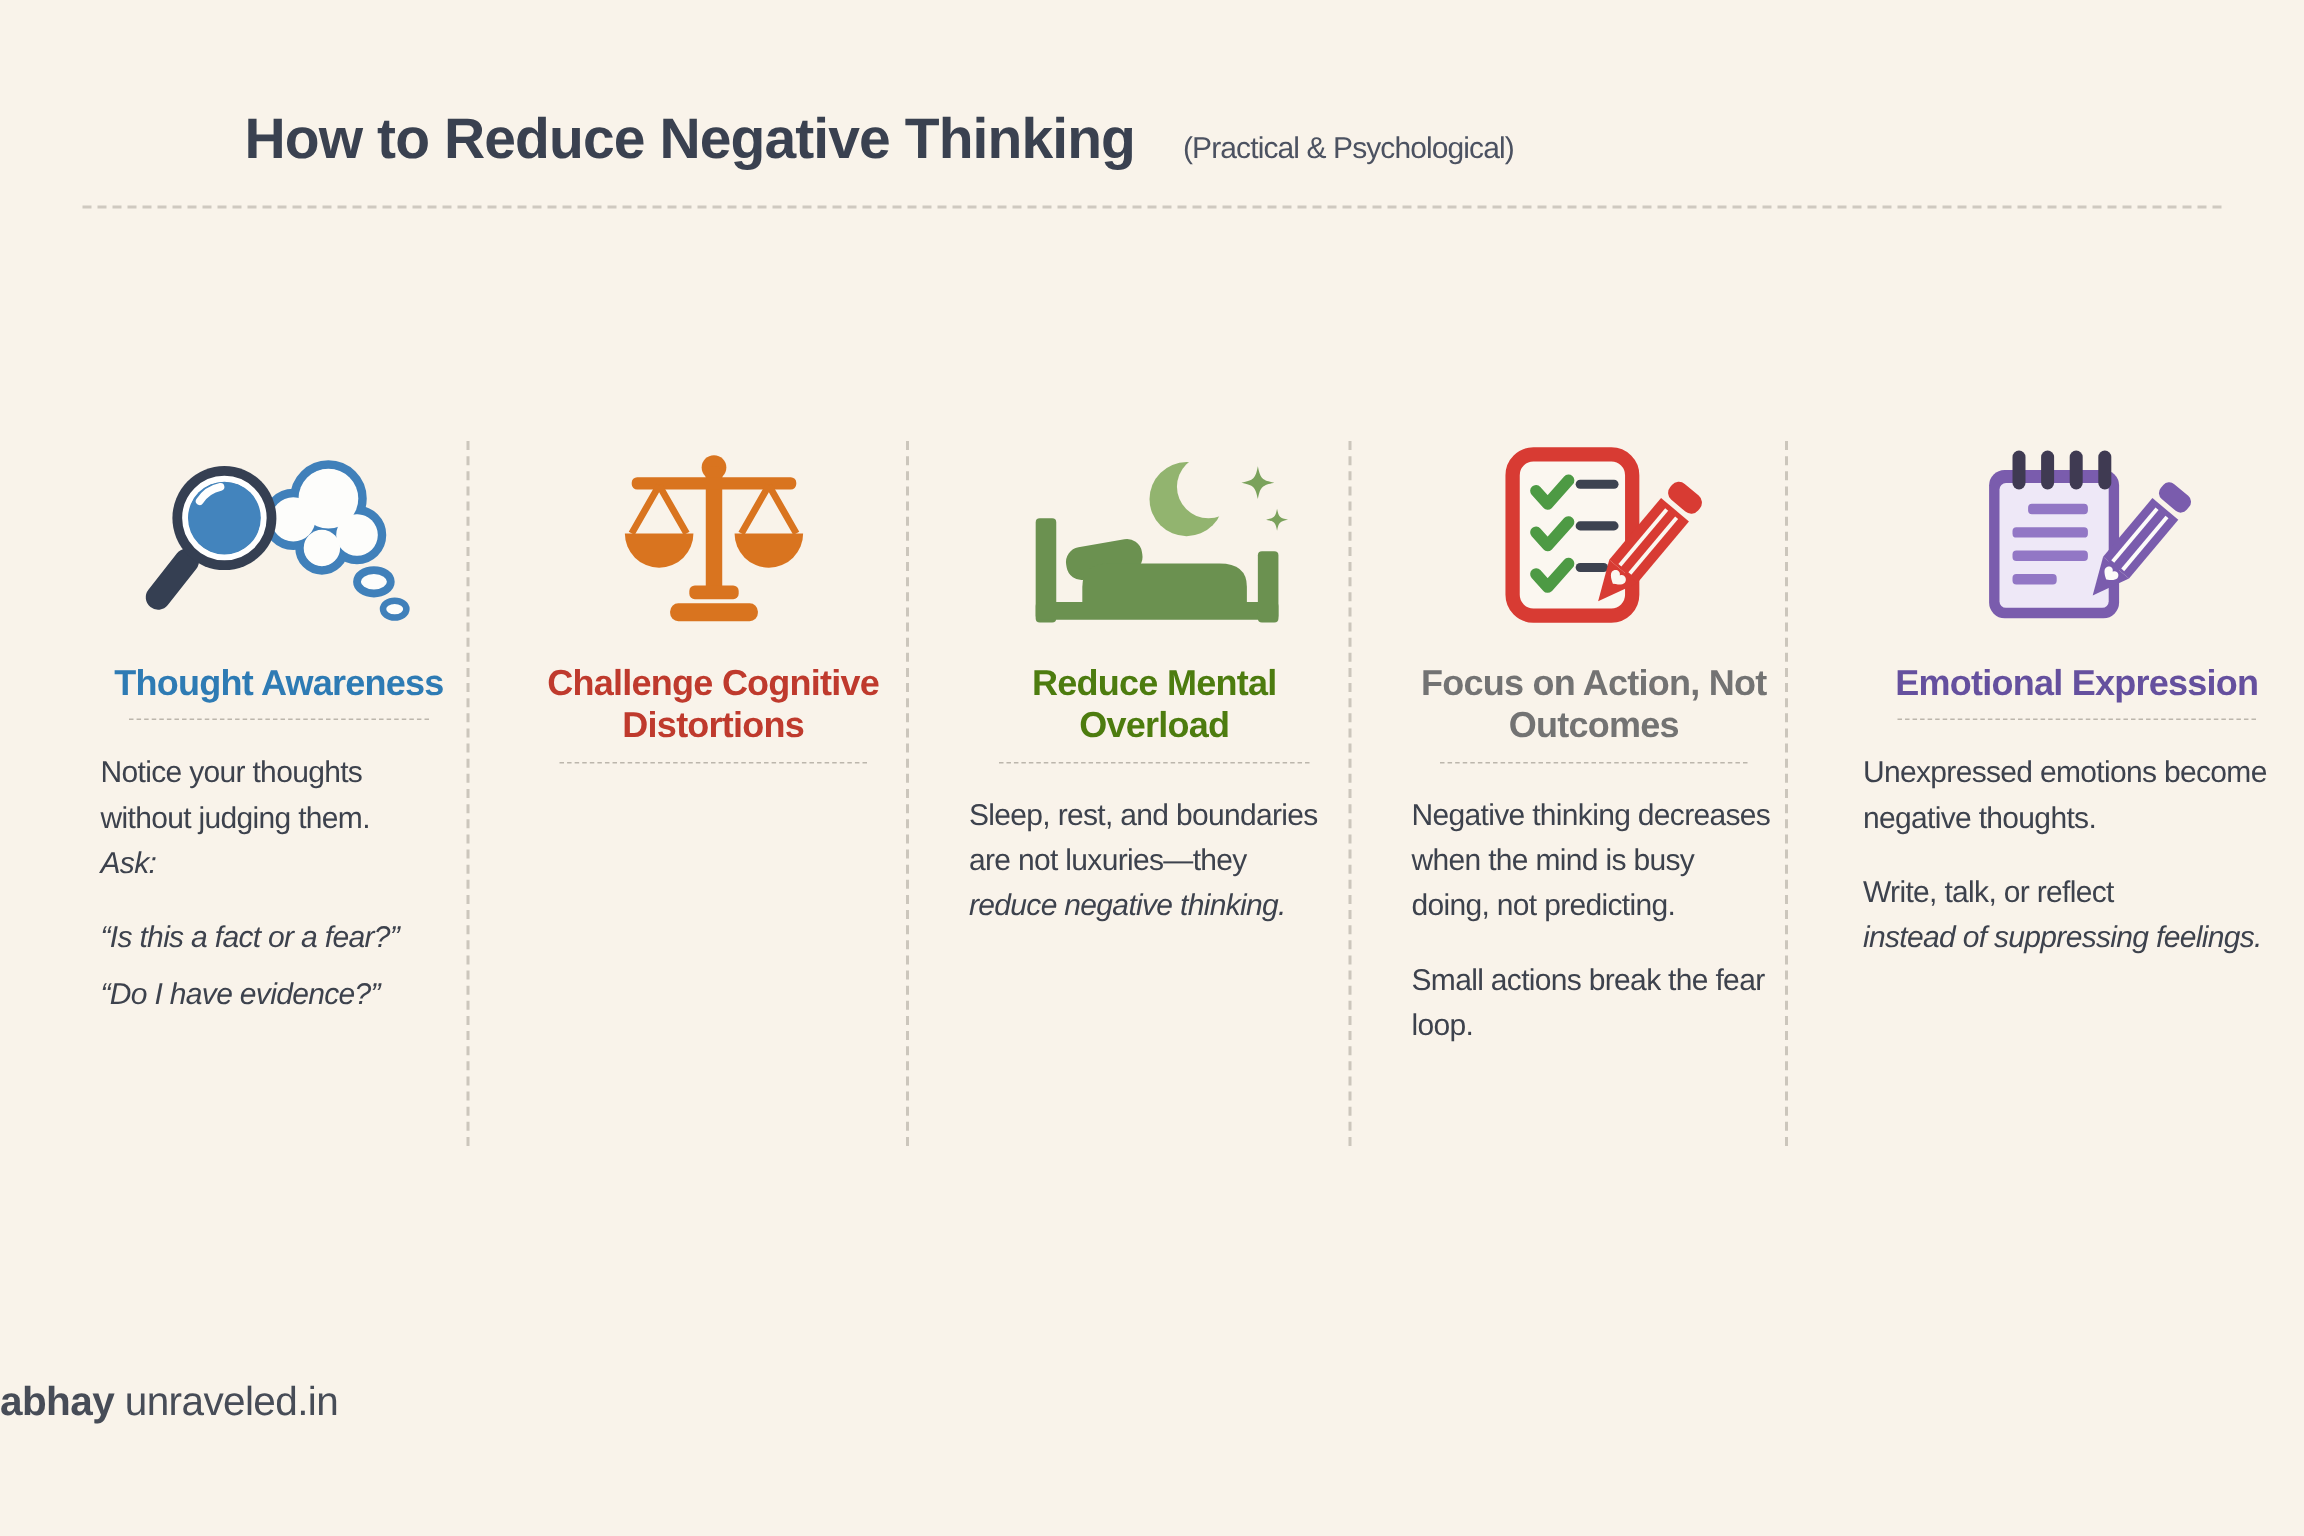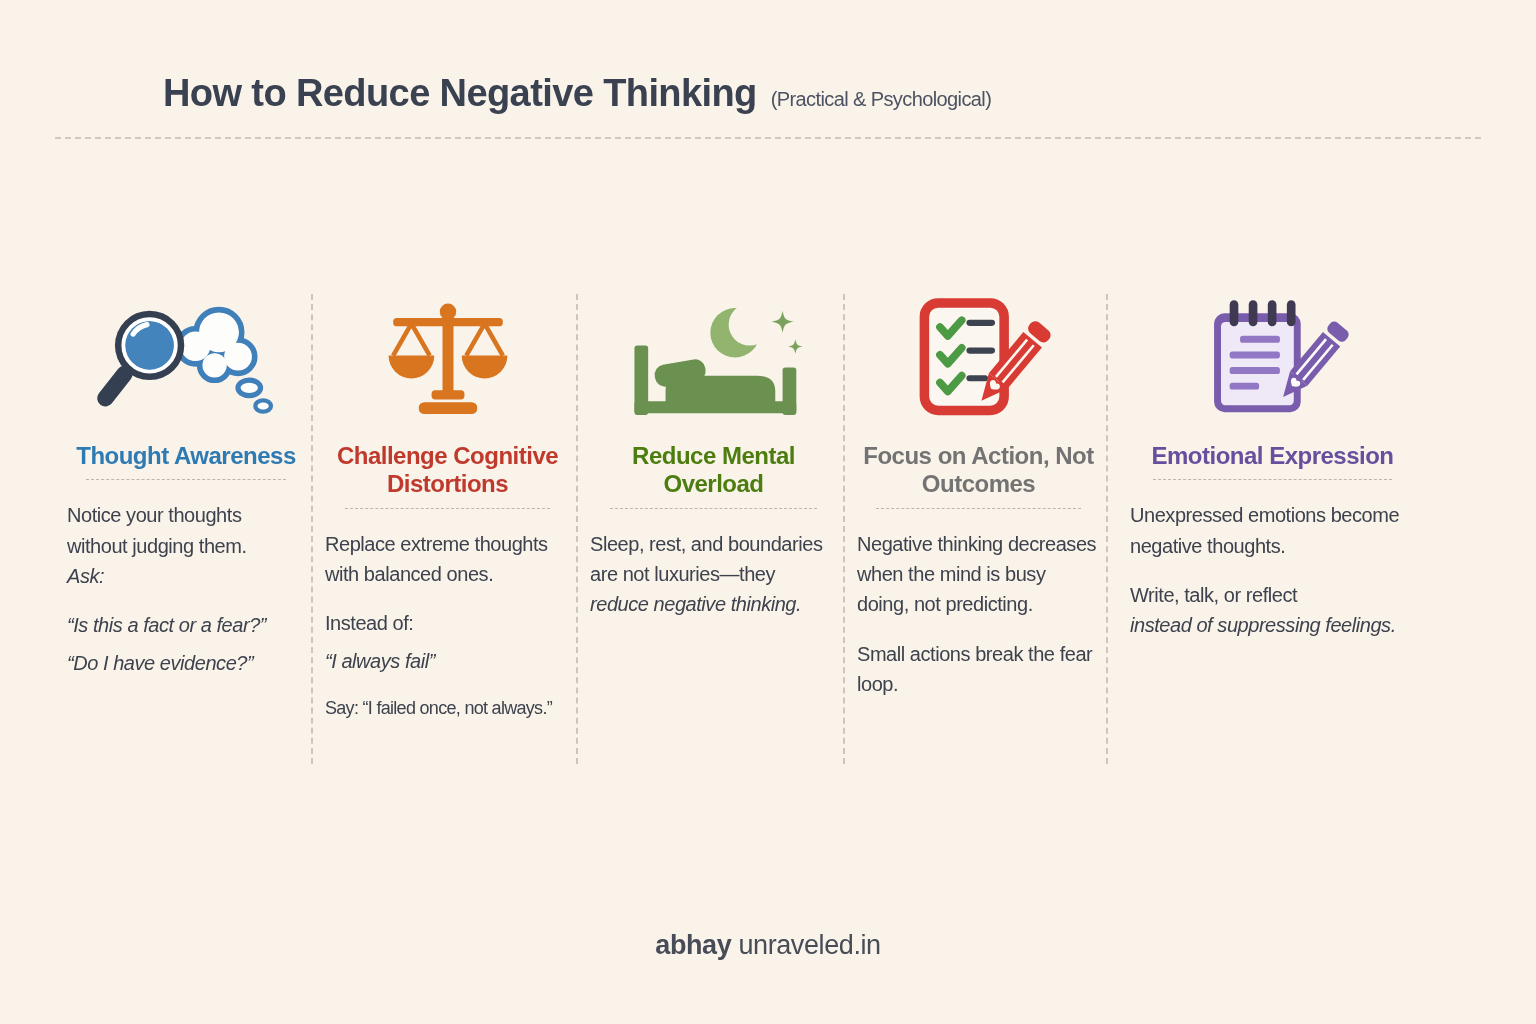--- a/index.html
+++ b/index.html
@@ -6,32 +6,33 @@
   html,body { width:1536px; height:1024px; }
   body {
     font-family: "Liberation Sans", sans-serif;
     background:#f9f3ea;
     color:#3e434e;
     overflow:hidden;
   }
   .page { width:1536px; height:1024px; position:relative; padding-top:72px; }
 
   
-  .header { padding-left:163px; display:flex; align-items:baseline; gap:14px; white-space:nowrap; }
+  .header { padding-left:163px; display:flex; align-items:baseline; gap:32px; white-space:nowrap; }
   .title-main { font-size:38px; font-weight:700; color:#3a4150; letter-spacing:-0.6px; }
   .title-sub  { font-size:20px; font-weight:400; color:#4c5261; letter-spacing:-0.6px; }
   .title-divider { margin:22px 55px 0 55px; border-top:2px dashed #cfc9c0; height:0; }
 
   
   .columns {
     margin-left:55px; margin-top:155px;
     width:1390px;
     display:grid;
     grid-template-columns:258px 265px 267px 263px 337px;
     min-height:470px;
+    gap:28px;
   }
   .col { padding:0 6px 0 12px; }
   .col.divided { border-right:2px dashed #ccc6bc; }
   .col:last-child { padding-left:22px; padding-right:30px; }
 
   .icon-wrap { height:132px; display:flex; align-items:flex-end; justify-content:center; margin-bottom:16px; }
 
   .col h2 {
     text-align:center;
     font-size:24px; font-weight:700; line-height:1.18;
@@ -47,21 +48,21 @@
 
   .body { margin-top:20px; font-size:20px; line-height:1.52; letter-spacing:-0.45px; color:#3d424d; }
   .body p { margin-top:19px; }
   .body p:first-child { margin-top:0; }
   .body p.tight0 { margin-top:0;font-style:italic; }
   .body p.tight8 { margin-top:7px; }
   .italic { font-style:italic; }
   .small-nowrap { font-size:18px; letter-spacing:-0.7px; white-space:nowrap; }
 
   
-  .footer { position:absolute; left:0; bottom:63px; width:100%; text-align:center;
+  .footer { position:absolute; left:0; bottom:74px; width:100%; 
             font-size:27px; color:#474c57; letter-spacing:-0.4px; }
   .footer .b { font-weight:700; }
 </style>
 </head>
 <body>
 
 <div class="page">
 
   <div class="header">
     <span class="title-main">How to Reduce Negative Thinking</span>
@@ -120,26 +121,20 @@
           <g fill="#d9741f">
             <path d="M20,63 A25 25 0 0 0 70,63 Z"></path>
             <path d="M100,63 A25 25 0 0 0 150,63 Z"></path>
             <rect x="67" y="101" width="36" height="10" rx="4"></rect>
             <rect x="53" y="114" width="64" height="13" rx="6"></rect>
           </g>
         </svg>
       </div>
       <h2>Challenge Cognitive Distortions</h2>
       <div class="rule"></div>
-      <div class="body">
-        <p>Replace extreme thoughts with balanced ones.</p>
-        <p>Instead of:</p>
-        <p class="italic tight8">“I always fail”</p>
-        <p class="small-nowrap">Say: “I failed once, not always.”</p>
-      </div>
     </section>
 
     <section class="col divided c-green">
       <div class="icon-wrap">
         <svg width="200" height="128" viewBox="0 0 210 140">
           <circle cx="128" cy="38" r="27" fill="#92b46f"></circle>
           <circle cx="144" cy="29" r="23" fill="#f9f3ea"></circle>
           <path d="M180,14 C181.8,23 183,24.2 192,26 C183,27.8 181.8,29 180,38 C178.2,29 177,27.8 168,26 C177,24.2 178.2,23 180,14 Z" fill="#7ba25c"></path>
           <path d="M194,45 C195.2,51 196,51.8 202,53 C196,54.2 195.2,55 194,61 C192.8,55 192,54.2 186,53 C192,51.8 192.8,51 194,45 Z" fill="#7ba25c"></path>
           <g fill="#6b9150">

